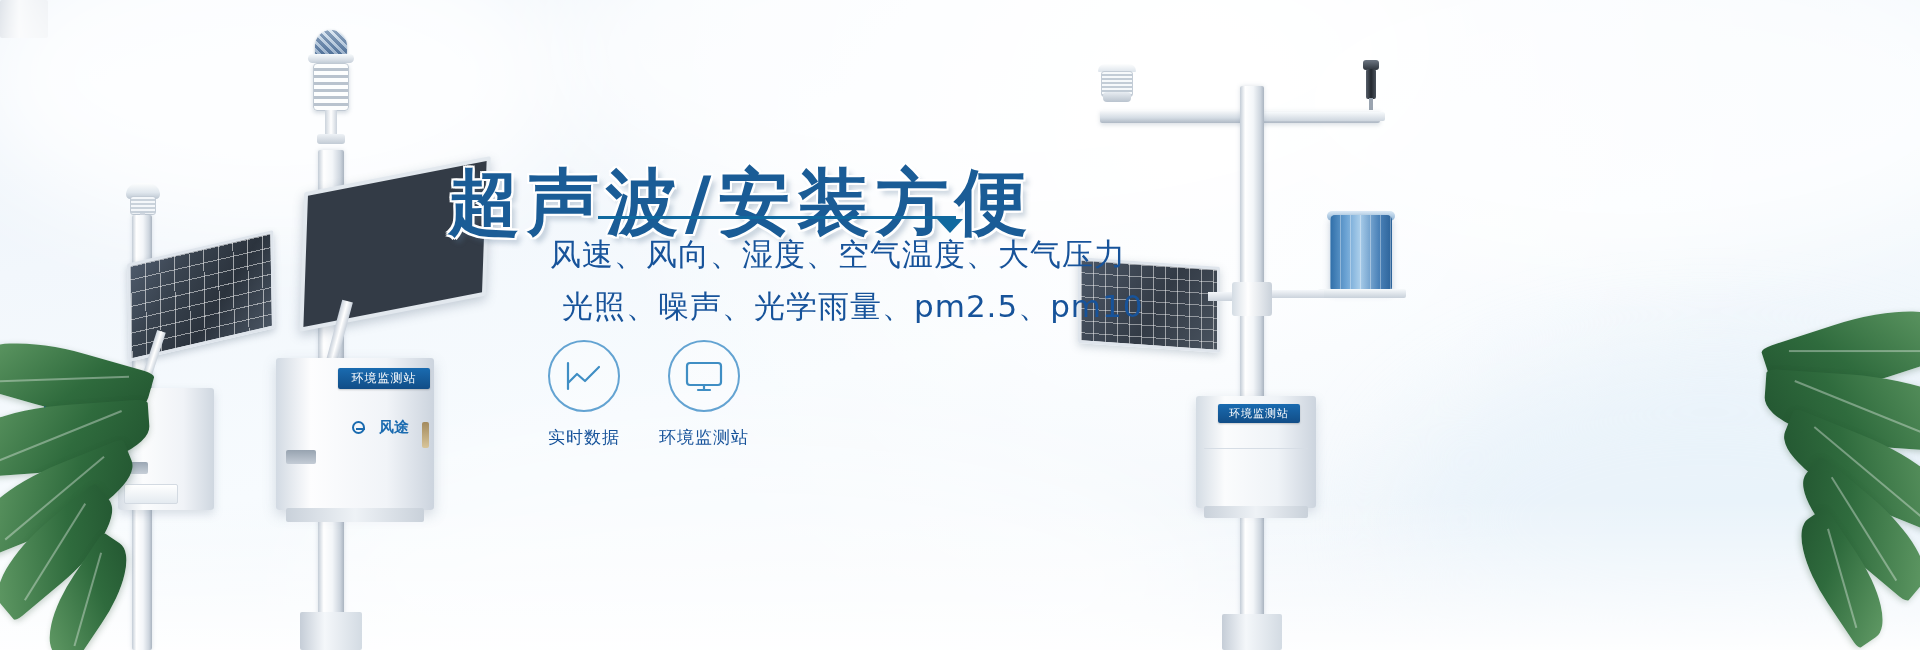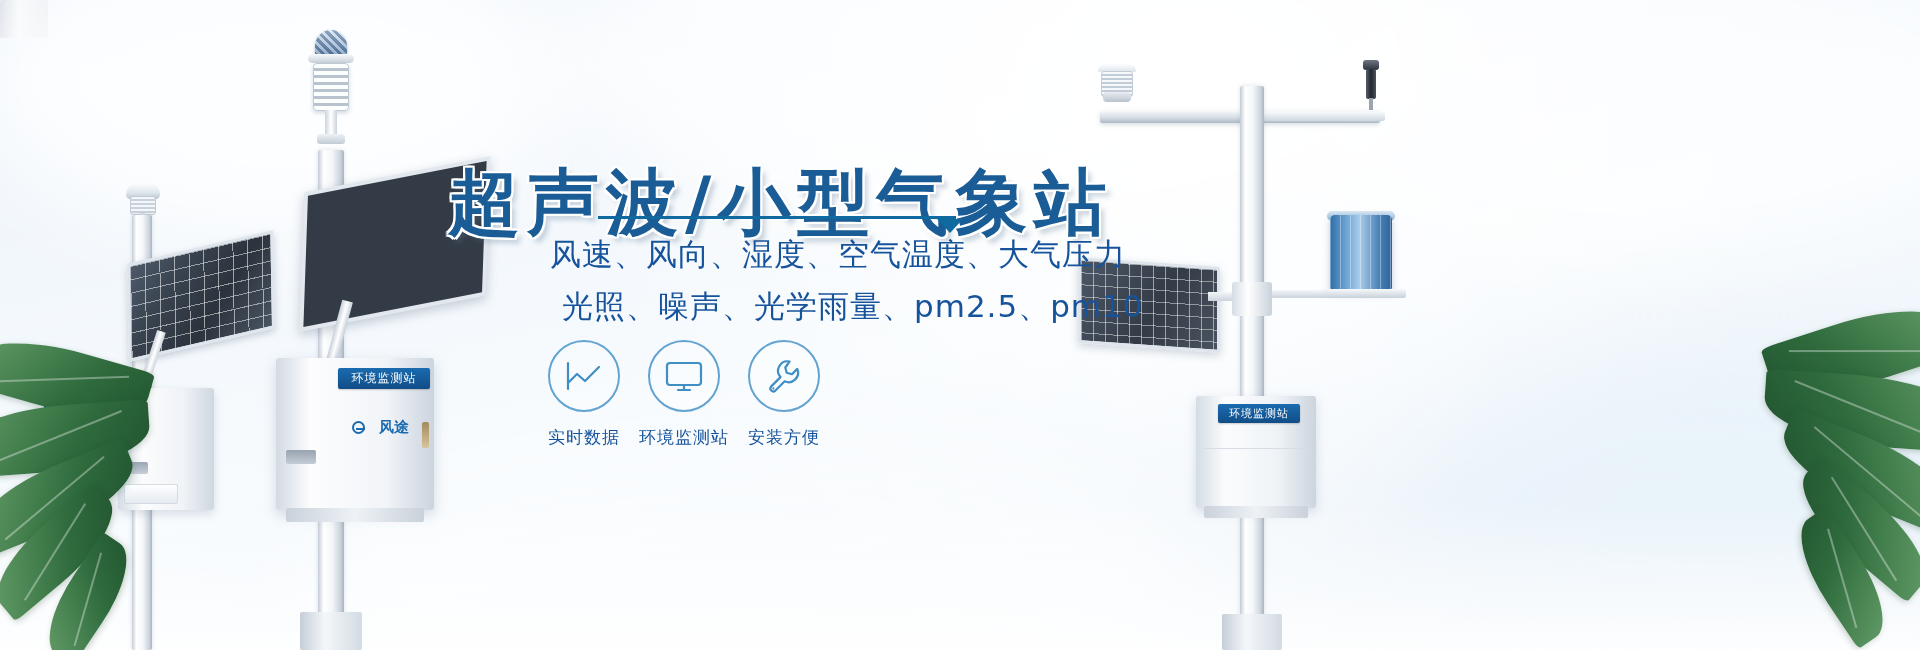--- a/index.html
+++ b/index.html
@@ -257,21 +257,21 @@
   }
   .sub-line{
     position:absolute;color:#17539a;font-size:31px;letter-spacing:1px;white-space:nowrap;
     font-family:"DejaVu Sans","Liberation Sans",sans-serif;
   }
   #sub1{left:110px;top:234px;}
   #sub2{left:122px;top:286px;}
 
   
   #features{position:absolute;left:104px;top:340px;width:480px;height:120px;
-    display:flex;justify-content:flex-start;gap:20px;}
+    display:flex;justify-content:flex-start;gap:40px;}
   .feat{width:80px;display:flex;flex-direction:column;align-items:center;}
   .feat-circle{
     width:72px;height:72px;border-radius:50%;
     border:2px solid #63a3d2;box-sizing:border-box;
     display:flex;align-items:center;justify-content:center;
     background:rgba(255,255,255,.25);
   }
   .feat-label{
     margin-top:14px;font-size:17px;color:#17539a;letter-spacing:1px;white-space:nowrap;
     font-family:"DejaVu Sans","Liberation Sans",sans-serif;
@@ -370,21 +370,21 @@
   <div id="lf4" class="leaf"></div>
   <div id="lf5" class="leaf"></div>
   <div id="rf1" class="leaf"></div>
   <div id="rf2" class="leaf"></div>
   <div id="rf3" class="leaf"></div>
   <div id="rf4" class="leaf"></div>
   <div id="rf5" class="leaf"></div>
 
   <div id="content">
 
-    <h1 id="title">超声波/小型气象站</h1>
+    <h1 id="title">超声波/安装方便</h1>
 
     <div id="divider"></div>
     <div id="divider-arrow"></div>
 
     <div id="sub1" class="sub-line">风速、风向、湿度、空气温度、大气压力</div>
     <div id="sub2" class="sub-line">光照、噪声、光学雨量、pm2.5、pm10</div>
 
     <div id="features">
 
       <div class="feat">
@@ -402,26 +402,16 @@
         <div class="feat-circle">
           <svg width="42" height="34" viewBox="0 0 42 34" fill="none" stroke="#3f8ec4" stroke-width="2.2" stroke-linecap="round" stroke-linejoin="round">
             <rect x="4" y="4" width="34" height="22" rx="3"></rect>
             <path d="M15 31 H27"></path>
             <path d="M21 26 V31"></path>
           </svg>
         </div>
         <div class="feat-label">环境监测站</div>
       </div>
 
-      <div class="feat">
-        <div class="feat-circle">
-          <svg width="40" height="40" viewBox="0 0 40 40" fill="none" stroke="#3f8ec4" stroke-width="2.2" stroke-linecap="round" stroke-linejoin="round">
-            <path d="M25.5 5.5 a9.5 9.5 0 0 0 -9 15.6 L7 30.6 a3 3 0 0 0 4.2 4.2 l9.5 -9.5
-                     a9.5 9.5 0 0 0 12.6 -12.4 l-5.3 5.3 -5.3 -1.4 -1.4 -5.3 z"></path>
-            <circle cx="9.4" cy="32.4" r="1.1" fill="#3f8ec4" stroke="none"></circle>
-          </svg>
-        </div>
-        <div class="feat-label">安装方便</div>
-      </div>
 
     </div>
   </div>
 </div>
 
 </body></html>

